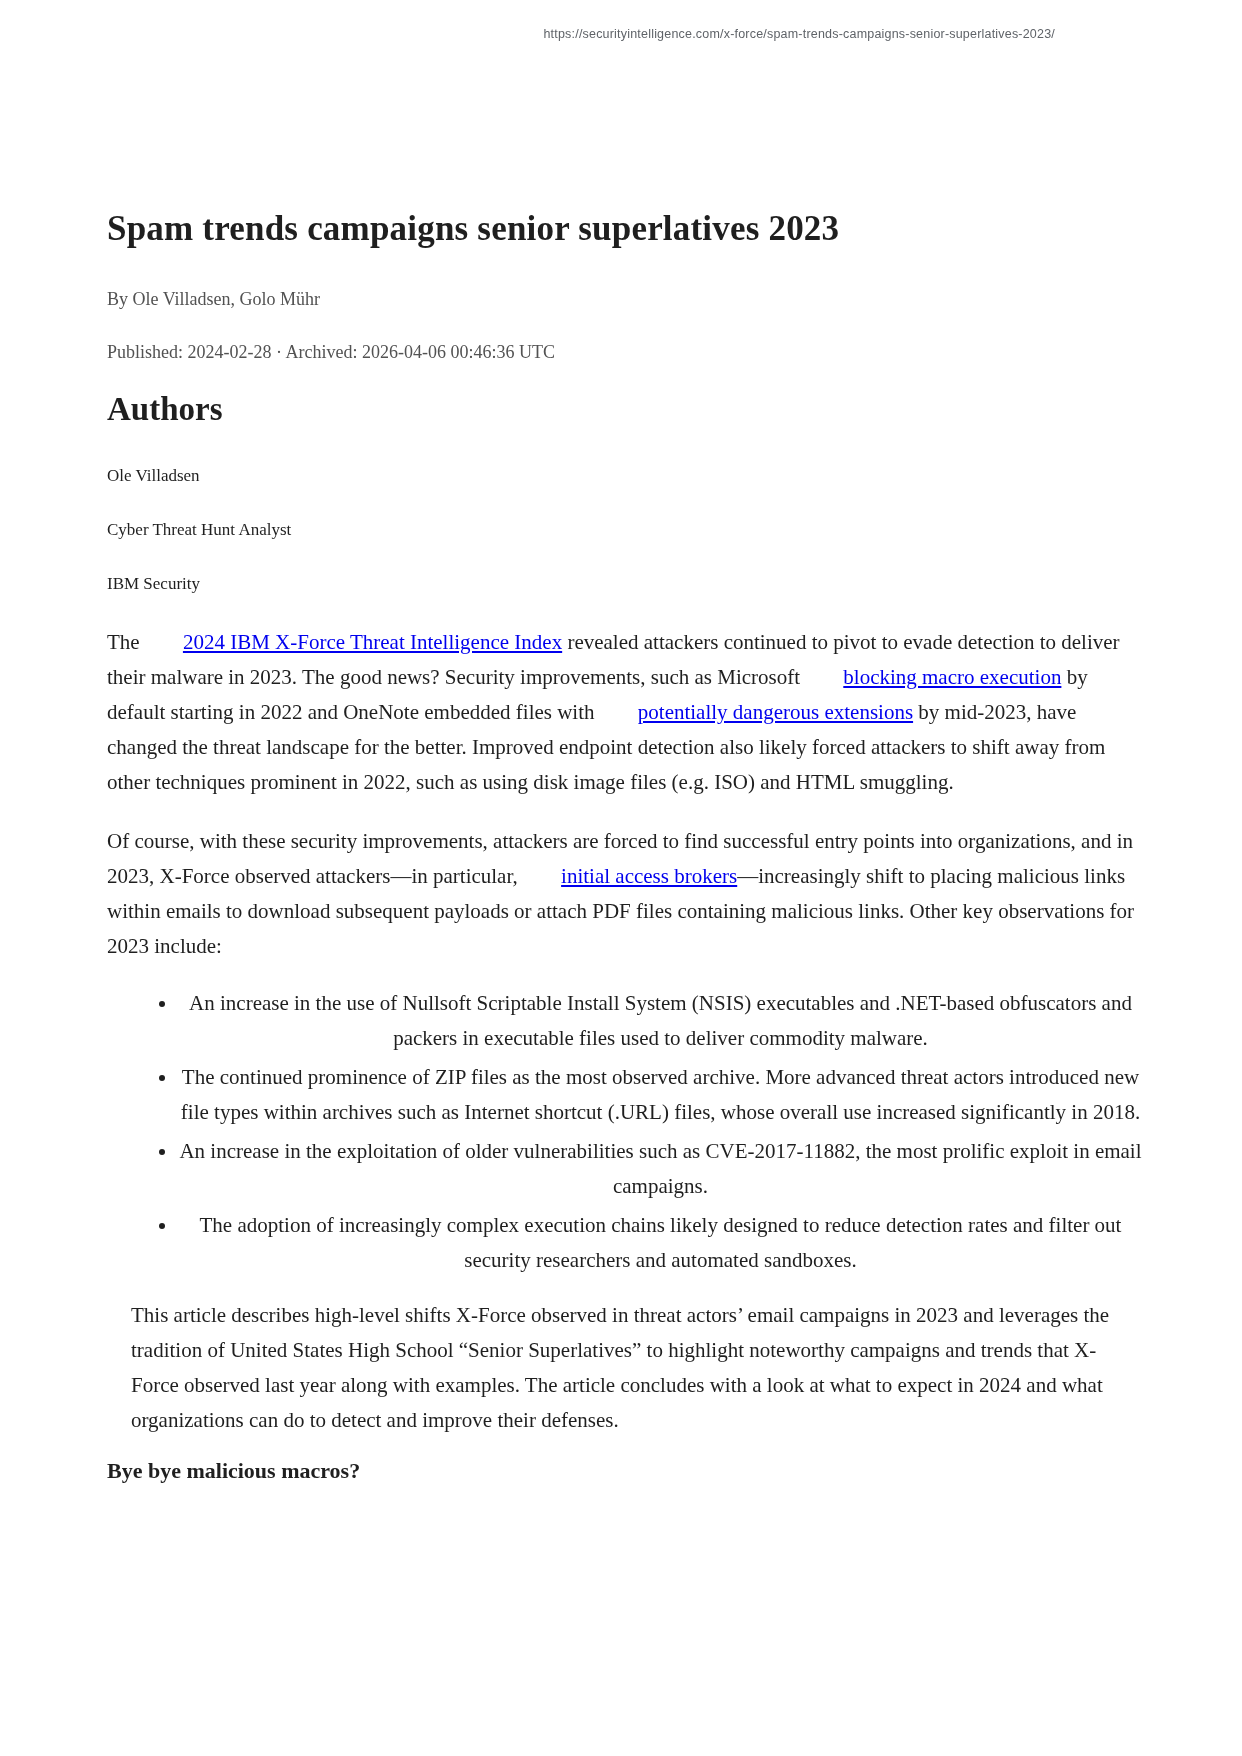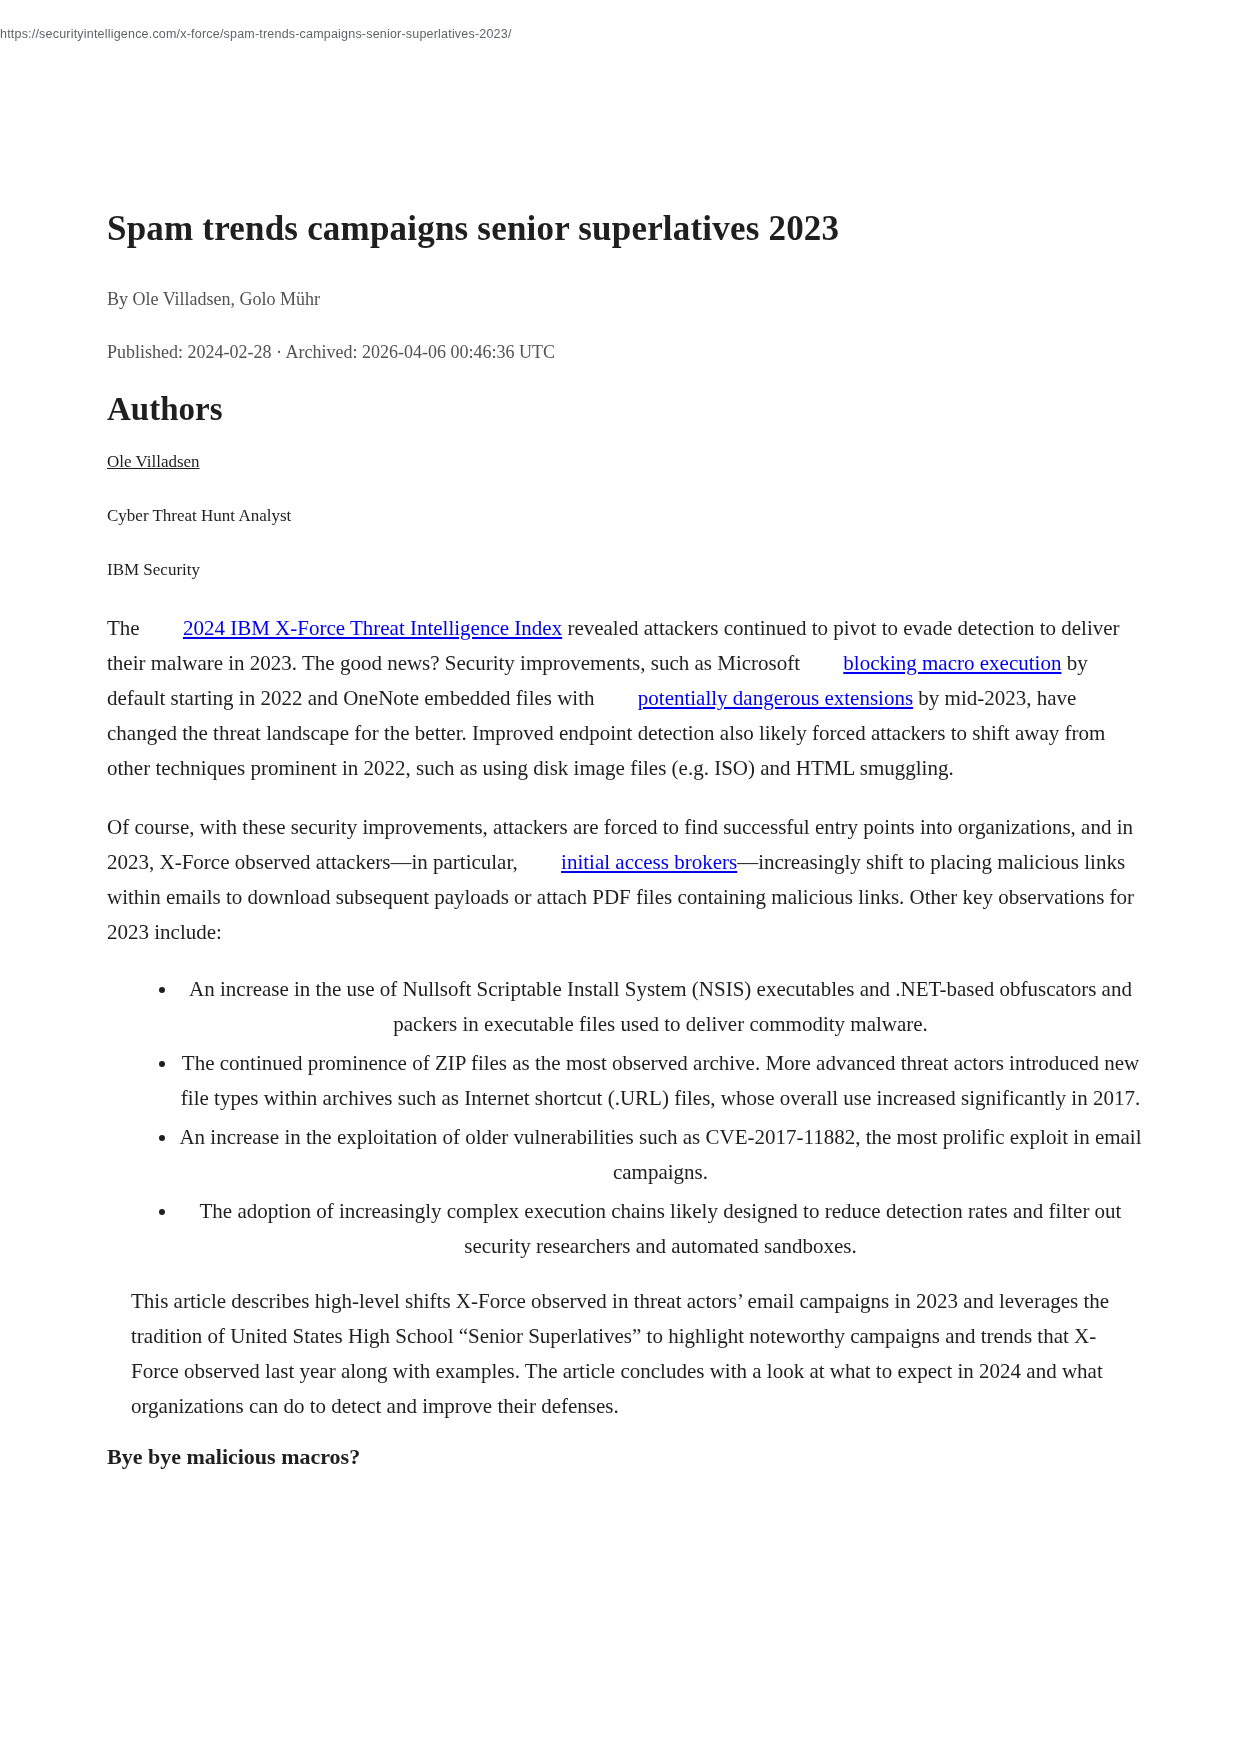--- a/index.html
+++ b/index.html
@@ -12,21 +12,21 @@
     color: var(--text, #1f1f1f);
     overflow: hidden;
   }
 
   
   .print-header {
     position: absolute;
     top: 27px;
     left: 0;
     width: 1055px;
-    text-align: left;
+    text-align: right;
     font-family: "Liberation Sans", sans-serif;
     font-size: 12.5px;
     letter-spacing: 0.2px;
     color: var(--chrome, #5f6368);
   }
   .print-footer {
     position: absolute;
     top: 1777px;
     left: 0;
     width: 1232px;
@@ -69,21 +69,21 @@
     line-height: 31px;
     font-weight: bold;
     color: var(--text, #1c1c1c);
   }
   p.author {
     margin: 19px 0 0 0;
     font-size: 17px;
     line-height: 35px;
     color: var(--text, #1f1f1f);
   }
-  p.author.first { margin-top: 19px; text-decoration: underline; }
+  p.author.first { margin-top: 33px; }
 
   p.body {
     margin: 24px 0 0 0;
     font-size: 21px;
     line-height: 35px;
     color: var(--text, #1f1f1f);
   }
   p.body.after-list { margin-top: 20px; margin-left: 24px; }
 
   ul.observations {
@@ -135,21 +135,21 @@
   <p class="author">Cyber Threat Hunt Analyst</p>
 
   <p class="author">IBM Security</p>
 
   <p class="body">The <a class="inline-link" href="#">2024 IBM X-Force Threat Intelligence Index</a> revealed attackers continued to pivot to evade detection to deliver their malware in 2023. The good news? Security improvements, such as Microsoft <a class="inline-link" href="#">blocking macro execution</a> by default starting in 2022 and OneNote embedded files with <a class="inline-link" href="#">potentially dangerous extensions</a> by mid-2023, have changed the threat landscape for the better. Improved endpoint detection also likely forced attackers to shift away from other techniques prominent in 2022, such as using disk image files (e.g. ISO) and HTML smuggling.</p>
 
   <p class="body">Of course, with these security improvements, attackers are forced to find successful entry points into organizations, and in 2023, X-Force observed attackers—in particular, <a class="inline-link" href="#">initial access brokers</a>—increasingly shift to placing malicious links within emails to download subsequent payloads or attach PDF files containing malicious links. Other key observations for 2023 include:</p>
 
   <ul class="observations">
     <li>An increase in the use of Nullsoft Scriptable Install System (NSIS) executables and .NET-based obfuscators and packers in executable files used to deliver commodity malware.</li>
-    <li>The continued prominence of ZIP files as the most observed archive. More advanced threat actors introduced new file types within archives such as Internet shortcut (.URL) files, whose overall use increased significantly in 2017.</li>
+    <li>The continued prominence of ZIP files as the most observed archive. More advanced threat actors introduced new file types within archives such as Internet shortcut (.URL) files, whose overall use increased significantly in 2018.</li>
     <li>An increase in the exploitation of older vulnerabilities such as CVE-2017-11882, the most prolific exploit in email campaigns.</li>
     <li>The adoption of increasingly complex execution chains likely designed to reduce detection rates and filter out security researchers and automated sandboxes.</li>
   </ul>
 
   <p class="body after-list">This article describes high-level shifts X-Force observed in threat actors’ email campaigns in 2023 and leverages the tradition of United States High School “Senior Superlatives” to highlight noteworthy campaigns and trends that X-Force observed last year along with examples. The article concludes with a look at what to expect in 2024 and what organizations can do to detect and improve their defenses.</p>
 
   <h3 class="subheading">Bye bye malicious macros?</h3>
 
 </main>
 

